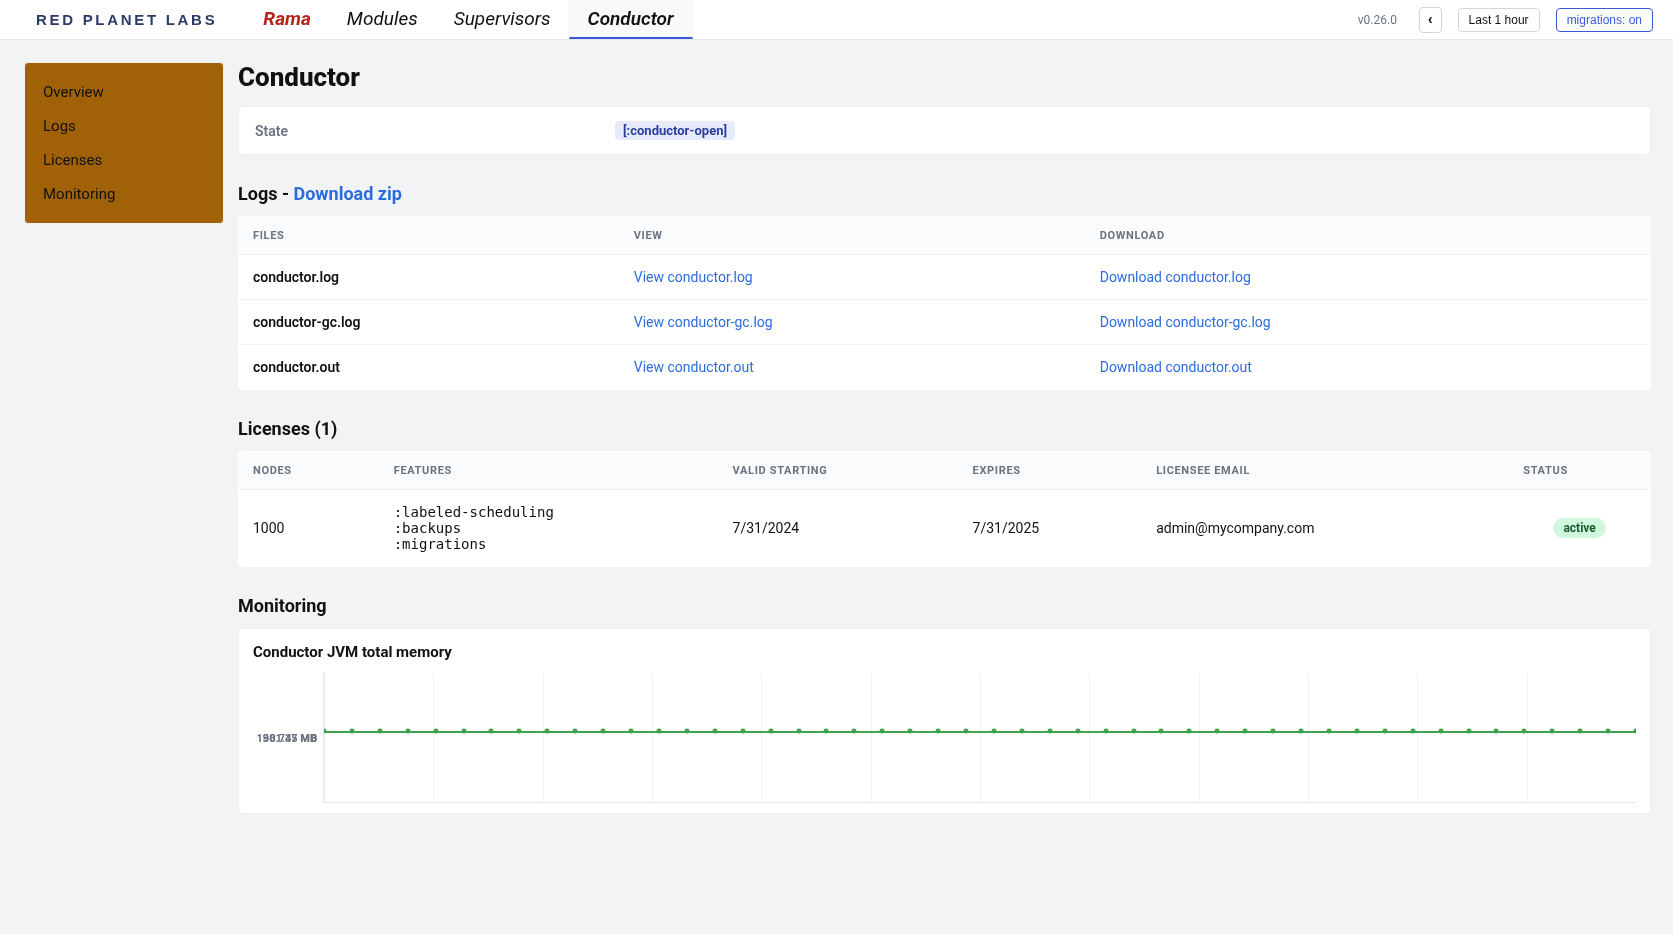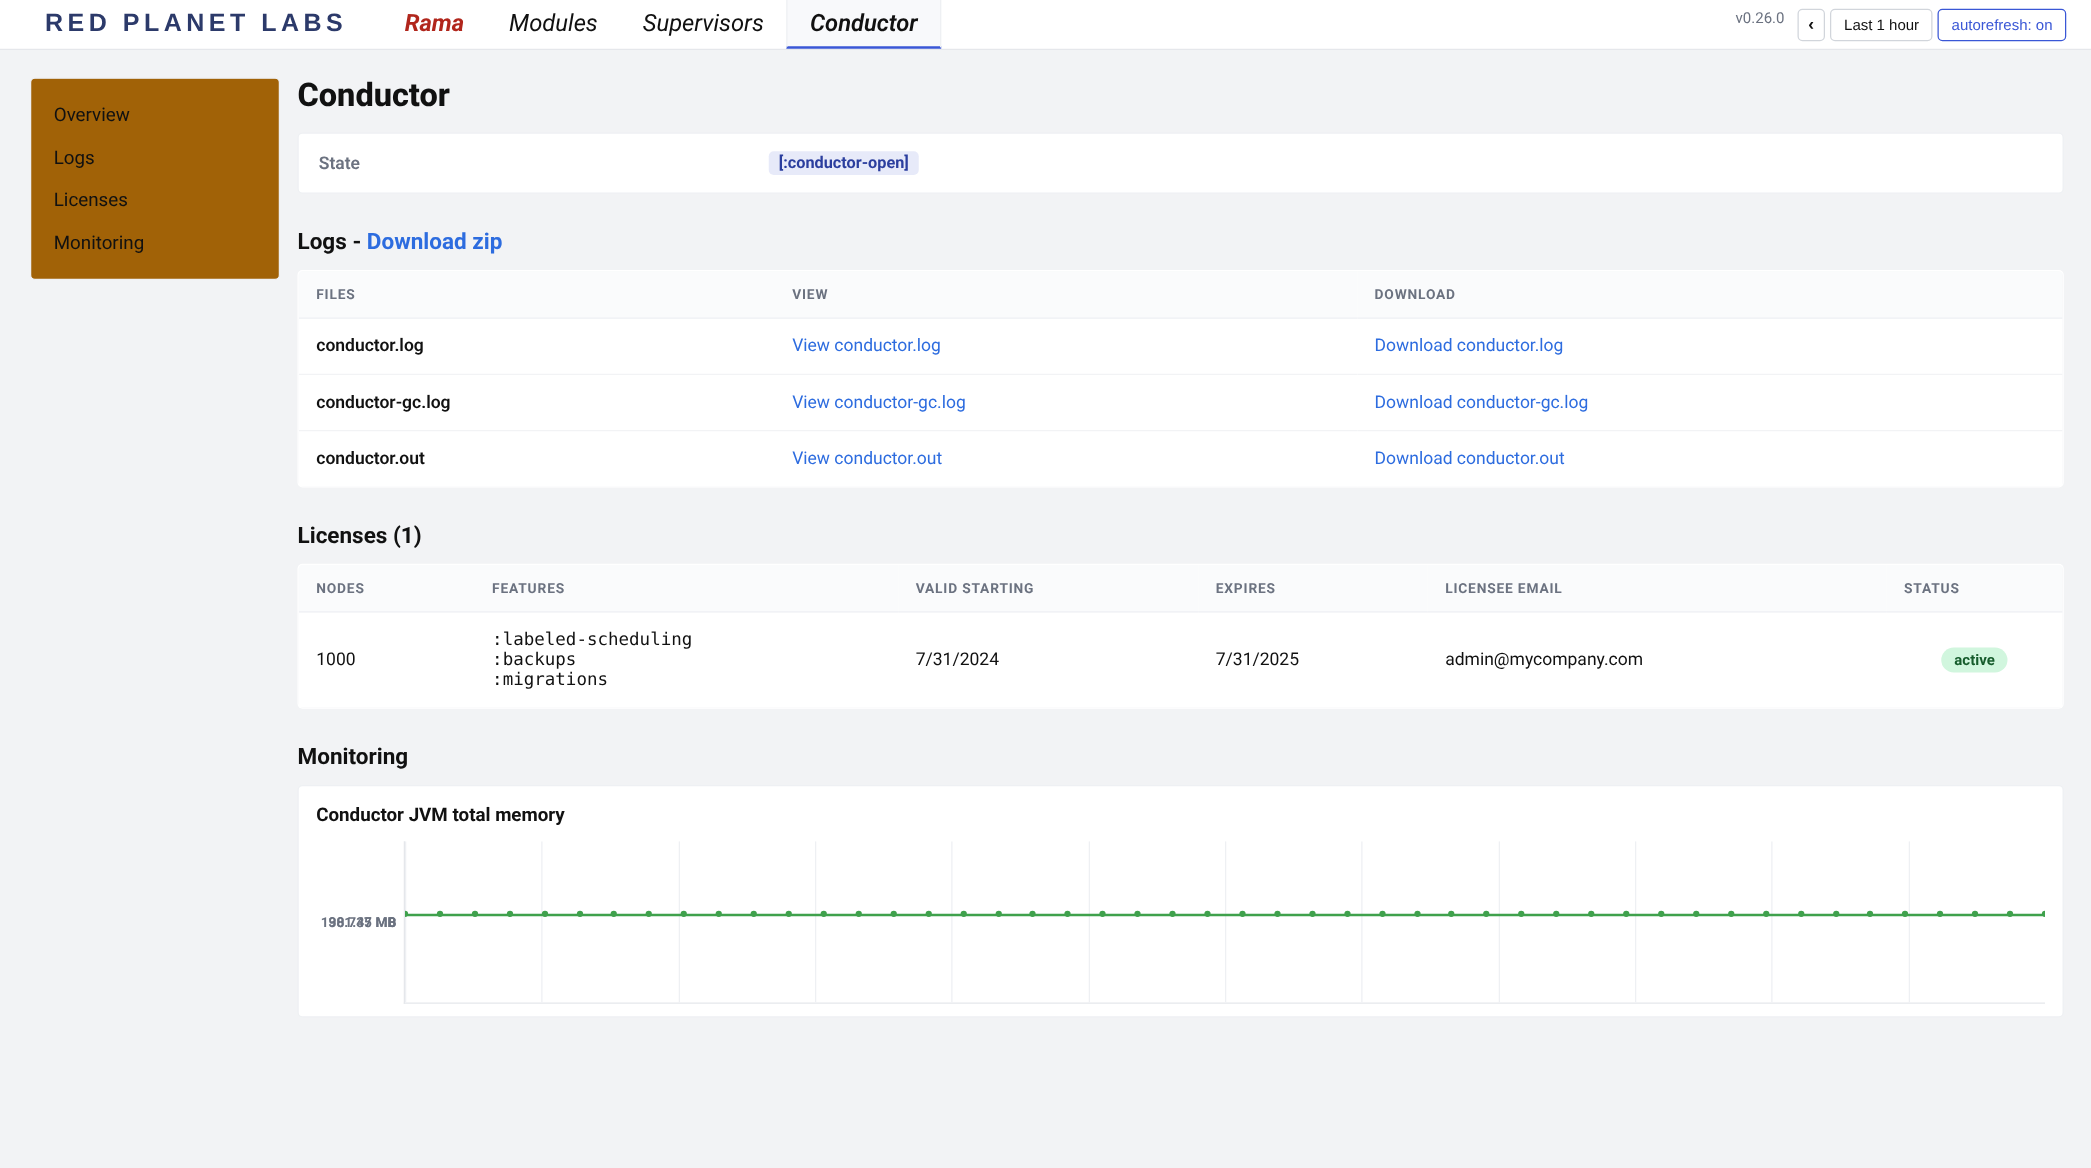--- a/index.html
+++ b/index.html
@@ -19,21 +19,21 @@
     background: #ffffff;
     border-bottom: 1px solid #e5e7eb;
     height: 40px;
     padding: 0 20px 0 36px;
   }
   .brand {
     font-family: "Arial", sans-serif;
     letter-spacing: 0.18em;
     color: #2c3a6a;
     font-weight: 600;
-    font-size: 20px;
+    font-size: 15px;
     margin-right: 28px;
     white-space: nowrap;
   }
   .nav {
     display: flex;
     align-items: stretch;
     height: 100%;
   }
   .nav-item {
     display: flex;
@@ -47,21 +47,21 @@
   }
   .nav-item.rama { color: #b1261c; font-weight: 700; }
   .nav-item.active {
     background: #f8f9fb;
     border-bottom: 2px solid #3a57d6;
     font-weight: 600;
     border-left: 1px solid #eef0f3;
     border-right: 1px solid #eef0f3;
   }
   .topbar-spacer { flex: 1; }
-  .topbar-right { display: flex; gap: 4px; }
+  .topbar-right { display: flex; align-items: center; gap: 16px; }
   .version { color: #6b7280; font-size: 12px; margin-right: 6px; }
   .btn {
     border: 1px solid #d1d5db;
     background: #fff;
     border-radius: 4px;
     font-size: 12px;
     padding: 5px 10px;
     color: #111;
     cursor: pointer;
     display: inline-flex;
@@ -261,21 +261,21 @@
     <div class="nav-item">Supervisors</div>
     <div class="nav-item active">Conductor</div>
   </nav>
   <div class="topbar-spacer"></div>
   <div class="topbar-right">
     <span class="version">v0.26.0</span>
     <button class="btn icon">
       <span class="chevron-left"></span>
     </button>
     <button class="btn">Last 1 hour</button>
-    <button class="btn autorefresh">autorefresh: on</button>
+    <button class="btn autorefresh">migrations: on</button>
   </div>
 </div>
 
 <div class="layout">
 
   <aside class="sidebar">
     <div class="sidebar-item">Overview</div>
     <div class="sidebar-item">Logs</div>
     <div class="sidebar-item">Licenses</div>
     <div class="sidebar-item">Monitoring</div>

